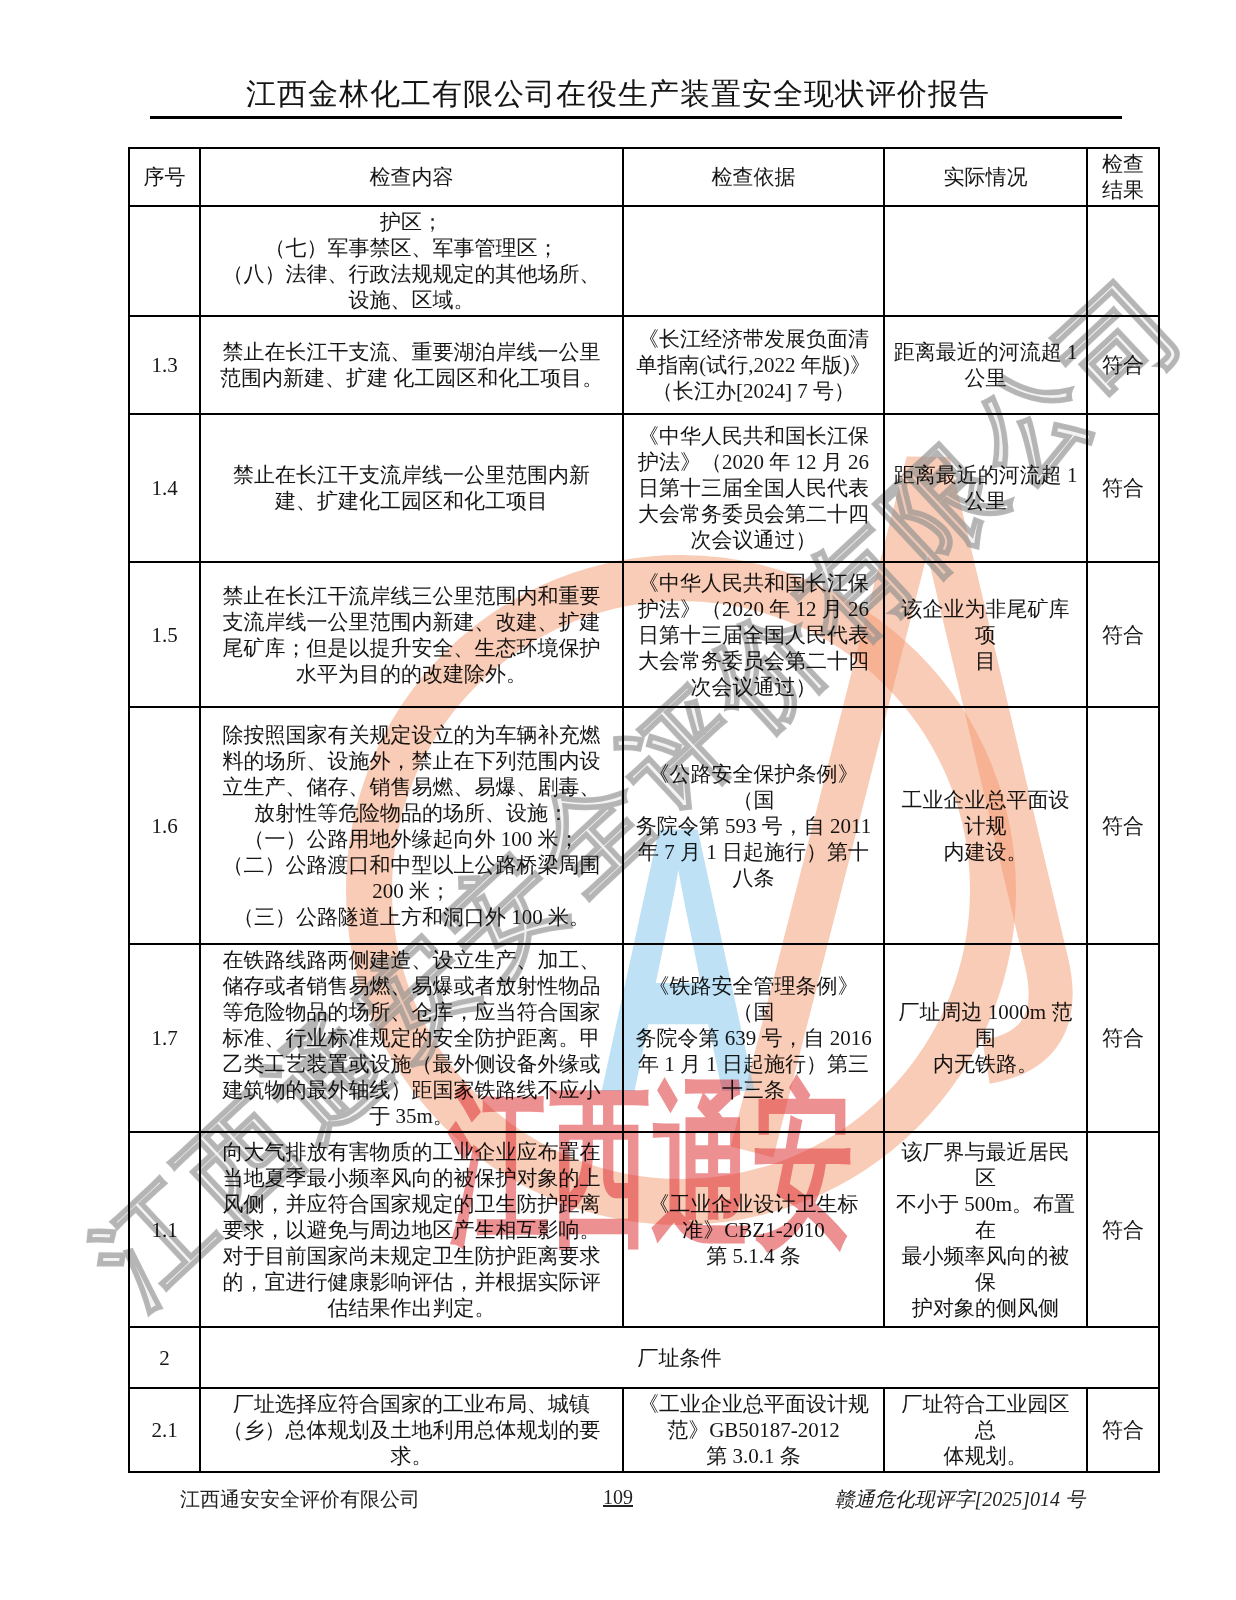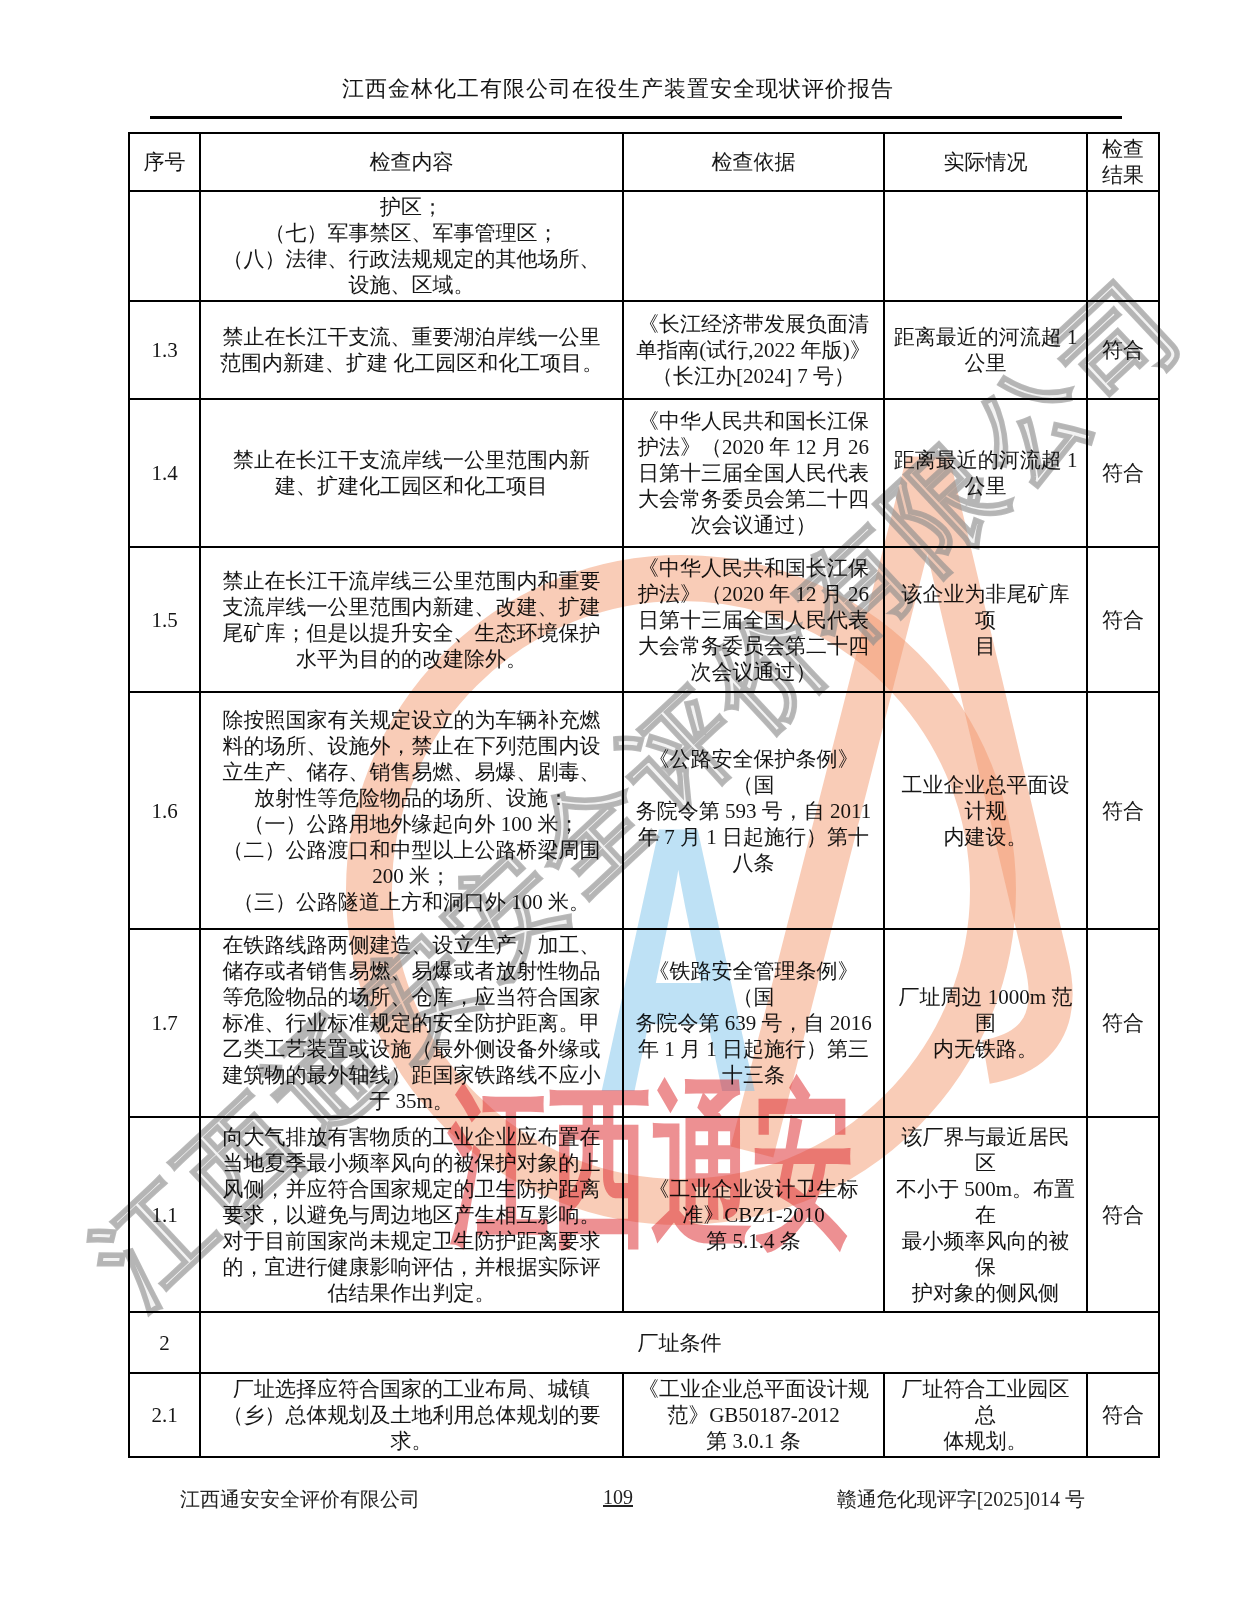--- a/index.html
+++ b/index.html
@@ -4,28 +4,28 @@
 <style>
   html,body{margin:0;padding:0;background:#e8e8e8;}
   .page{
     position:relative;width:1236px;height:1600px;background:#ffffff;
     margin:0 auto;overflow:hidden;
     font-family:"Liberation Serif","DejaVu Serif",serif;color:#111;
   }
   
   .doc-title{
     position:absolute;top:74px;left:0;width:100%;text-align:center;
-    font-size:22px;letter-spacing:1px;color:#151515;
+    font-size:30px;letter-spacing:1px;color:#151515;
   }
   .title-rule{
     position:absolute;top:116px;left:150px;width:972px;height:3px;background:#000;
   }
   
   table.checklist{
-    position:absolute;top:132px;left:128px;width:1030px;
+    position:absolute;top:147px;left:128px;width:1030px;
     border-collapse:collapse;table-layout:fixed;
   }
   table.checklist td,table.checklist th{
     border:2px solid #000;vertical-align:middle;text-align:center;
     font-weight:normal;font-size:21px;line-height:26px;
     padding:2px 8px;white-space:pre-line;overflow:hidden;
     background:transparent;color:#161616;
   }
   td.c-actual{font-size:20px;border-radius:21px;}
   td.c-result,td.c-seq{font-size:20px;}
@@ -36,21 +36,21 @@
   tr.r4{height:145px}
   tr.r5{height:237px}
   tr.r6{height:181px}
   tr.r7{height:195px}
   tr.rs{height:61px}
   tr.r8{height:80px}
   
   .footer{position:absolute;top:1486px;left:0;width:100%;height:30px;font-size:20px;color:#222;}
   .footer .f-company{position:absolute;left:180px;}
   .footer .f-page{position:absolute;left:50%;transform:translateX(-50%);text-decoration:underline;}
-  .footer .f-docno{position:absolute;right:151px;}
+  .footer .f-docno{position:absolute;right:151px;font-style:italic;}
   
   .wm{
     position:absolute;inset:0;pointer-events:none;z-index:5;
     mix-blend-mode:multiply;
   }
   .wm-svg{position:absolute;left:0;top:0;}
   .wm-diag{
     position:absolute;left:640px;top:790px;white-space:nowrap;
     transform:translate(-50%,-50%) rotate(-43deg);
     font-family:"Liberation Serif","DejaVu Serif",serif;

